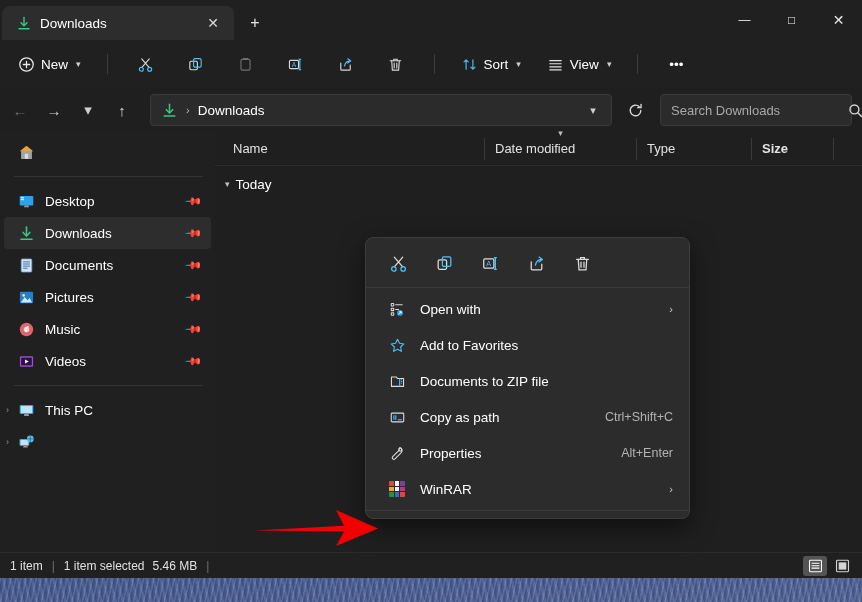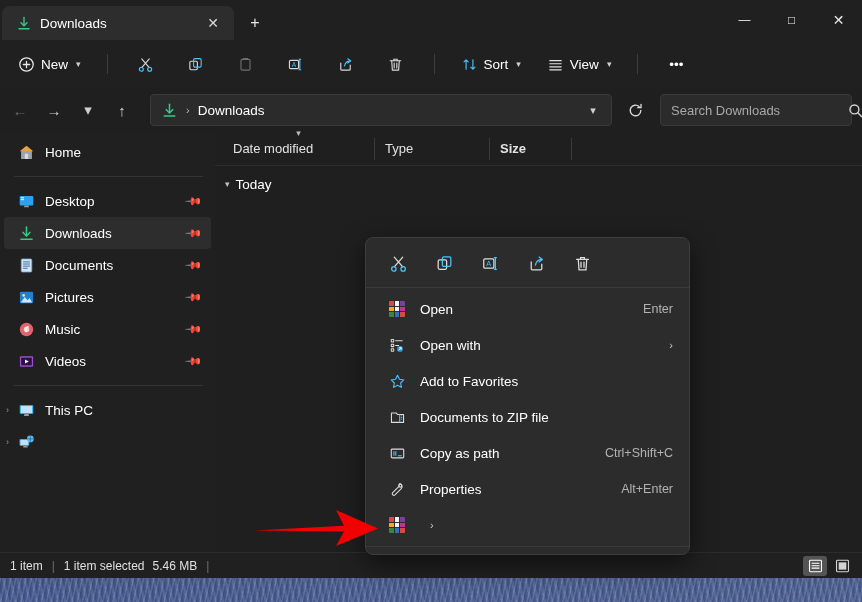--- a/index.html
+++ b/index.html
@@ -589,21 +589,20 @@
 
     <div id="sidebar">
       <div class="nav-item">
         <span class="ni-icon">
           <svg class="ico" viewBox="0 0 16 16">
             <path d="M8 1.6 1.6 6.8h1.5V14h9.8V6.8h1.5z" fill="#e8a33d"></path>
             <path d="M3.1 6.8h9.8V14H3.1z" fill="#9ba3ad"></path>
             <path d="M6.4 9.2h3.2V14H6.4z" fill="#d9dde2"></path>
           </svg>
         </span>
-        <span class="ni-label">Home</span>
       </div>
 
       <div class="nav-divider"></div>
 
       <div class="nav-item">
         <span class="ni-icon">
           <svg class="ico" viewBox="0 0 16 16">
             <rect x="1.6" y="2.8" width="12.8" height="9" rx="1" fill="#2aa3ec"></rect>
             <rect x="2.6" y="3.8" width="3" height="1.2" fill="#d6edfb"></rect>
             <rect x="2.6" y="5.6" width="3" height="1.2" fill="#d6edfb"></rect>
@@ -698,20 +697,21 @@
             <path d="M8.4 4.6h6.4M11.6 1.4v6.4" stroke="#1a5c8a" stroke-width=".6"></path>
             <path d="M5.2 11.2h3.6l.4 1.6H4.8z" fill="#8e9aa6"></path>
           </svg>
         </span>
       </div>
     </div>
 
     <div id="content">
 
       <div id="colheaders">
+        <div class="col c-name">Name</div>
         <div class="col c-date">
           <span class="sort-caret">▾</span>
           <span>Date modified</span>
         </div>
         <div class="col c-type">Type</div>
         <div class="col c-size">Size</div>
         <div class="col c-last"></div>
       </div>
 
       <div id="filelist">
@@ -782,112 +782,96 @@
         <path d="M3.4 5h11.2"></path>
           <path d="M7.2 5V3.4h3.6V5"></path>
         <path d="M5 5.2 5.7 15h6.6L13 5.2"></path>
           <path d="M7.6 7.6v5M10.4 7.6v5"></path>
       </svg>
     </div>
   </div>
 
   <div class="cm-divider"></div>
 
+
+  <div class="cm-item">
+    <span class="cm-ico">
+      <svg width="17" height="17" viewBox="0 0 18 18" fill="none" stroke="#dcdcdc" stroke-width="1.1">
+        <rect x="2.4" y="2.6" width="2.6" height="2.6" rx=".4"></rect>
+        <rect x="2.4" y="7.6" width="2.6" height="2.6" rx=".4"></rect>
+        <rect x="2.4" y="12.4" width="2.6" height="2.6" rx=".4"></rect>
+        <path d="M6.6 3.9h7.8M6.6 8.9h4"></path>
+        <circle cx="11.6" cy="12.6" r="3.1" fill="#2f9ae0" stroke="none"></circle>
+        <path d="M10.4 13.8 12.8 11.4M11.3 11.4h1.6v1.6" stroke="#ffffff" stroke-width="1" stroke-linecap="round"></path>
+      </svg>
+    </span>
+    <span class="cm-label">Open with</span>
+    <span class="cm-sub">›</span>
+  </div>
+
+  <div class="cm-item">
+    <span class="cm-ico">
+      <svg width="17" height="17" viewBox="0 0 18 18" fill="none" stroke="#4cc2ff" stroke-width="1.15" stroke-linejoin="round">
+        <path d="M9 2.4l2.05 4.3 4.65.62-3.4 3.26.85 4.66L9 13.06l-4.15 2.18.85-4.66-3.4-3.26 4.65-.62z"></path>
+      </svg>
+    </span>
+    <span class="cm-label">Add to Favorites</span>
+    <span class="cm-accel"></span>
+  </div>
+
+  <div class="cm-item">
+    <span class="cm-ico">
+      <svg width="17" height="17" viewBox="0 0 18 18" fill="none" stroke="#dcdcdc" stroke-width="1.15" stroke-linejoin="round">
+        <path d="M2.6 4.2h5l1.3 1.6h6.5v8.4H2.6z"></path>
+        <path d="M11.3 5.8v8.4" stroke="#4cc2ff"></path>
+        <path d="M12.6 7.2h1.3M12.6 9h1.3M12.6 10.8h1.3" stroke="#4cc2ff" stroke-width="1"></path>
+      </svg>
+    </span>
+    <span class="cm-label">Documents to ZIP file</span>
+    <span class="cm-accel"></span>
+  </div>
+
+  <div class="cm-item">
+    <span class="cm-ico">
+      <svg width="17" height="17" viewBox="0 0 18 18" fill="none" stroke="#dcdcdc" stroke-width="1.15">
+        <rect x="2.4" y="4.4" width="13.2" height="9.2" rx="1"></rect>
+        <path d="M5.2 6.6v4.8M7.2 6.6v4.8" stroke="#4cc2ff"></path>
+        <path d="M9.4 11.4h4.2" stroke="#4cc2ff"></path>
+      </svg>
+    </span>
+    <span class="cm-label">Copy as path</span>
+    <span class="cm-accel">Ctrl+Shift+C</span>
+  </div>
+
+  <div class="cm-item">
+    <span class="cm-ico">
+      <svg width="17" height="17" viewBox="0 0 18 18" fill="none" stroke="#dcdcdc" stroke-width="1.15" stroke-linecap="round" stroke-linejoin="round">
+        <path d="M11.6 2.6a3.3 3.3 0 0 1 1.4 5.4L6.3 14.7a1.7 1.7 0 0 1-2.4-2.4L10.6 5.6a3.3 3.3 0 0 1 1-3z"></path>
+        <circle cx="11.9" cy="5" r="1.5"></circle>
+      </svg>
+    </span>
+    <span class="cm-label">Properties</span>
+    <span class="cm-accel">Alt+Enter</span>
+  </div>
+
   <div class="cm-item">
     <span class="cm-ico">
       <span class="rar-icon">
         <i style="background:#d94a3e"></i>
           <i style="background:#f2f2f2"></i>
           <i style="background:#7b3fa0"></i>
         <i style="background:#e8a93a"></i>
           <i style="background:#f2f2f2"></i>
           <i style="background:#b43a8c"></i>
         <i style="background:#2e8b3f"></i>
           <i style="background:#2f6fc4"></i>
           <i style="background:#d94a3e"></i>
       </span>
     </span>
-    <span class="cm-label">Open</span>
-    <span class="cm-accel">Enter</span>
-  </div>
-
-  <div class="cm-item">
-    <span class="cm-ico">
-      <svg width="17" height="17" viewBox="0 0 18 18" fill="none" stroke="#dcdcdc" stroke-width="1.1">
-        <rect x="2.4" y="2.6" width="2.6" height="2.6" rx=".4"></rect>
-        <rect x="2.4" y="7.6" width="2.6" height="2.6" rx=".4"></rect>
-        <rect x="2.4" y="12.4" width="2.6" height="2.6" rx=".4"></rect>
-        <path d="M6.6 3.9h7.8M6.6 8.9h4"></path>
-        <circle cx="11.6" cy="12.6" r="3.1" fill="#2f9ae0" stroke="none"></circle>
-        <path d="M10.4 13.8 12.8 11.4M11.3 11.4h1.6v1.6" stroke="#ffffff" stroke-width="1" stroke-linecap="round"></path>
-      </svg>
-    </span>
-    <span class="cm-label">Open with</span>
-    <span class="cm-sub">›</span>
-  </div>
-
-  <div class="cm-item">
-    <span class="cm-ico">
-      <svg width="17" height="17" viewBox="0 0 18 18" fill="none" stroke="#4cc2ff" stroke-width="1.15" stroke-linejoin="round">
-        <path d="M9 2.4l2.05 4.3 4.65.62-3.4 3.26.85 4.66L9 13.06l-4.15 2.18.85-4.66-3.4-3.26 4.65-.62z"></path>
-      </svg>
-    </span>
-    <span class="cm-label">Add to Favorites</span>
-    <span class="cm-accel"></span>
-  </div>
-
-  <div class="cm-item">
-    <span class="cm-ico">
-      <svg width="17" height="17" viewBox="0 0 18 18" fill="none" stroke="#dcdcdc" stroke-width="1.15" stroke-linejoin="round">
-        <path d="M2.6 4.2h5l1.3 1.6h6.5v8.4H2.6z"></path>
-        <path d="M11.3 5.8v8.4" stroke="#4cc2ff"></path>
-        <path d="M12.6 7.2h1.3M12.6 9h1.3M12.6 10.8h1.3" stroke="#4cc2ff" stroke-width="1"></path>
-      </svg>
-    </span>
-    <span class="cm-label">Documents to ZIP file</span>
-    <span class="cm-accel"></span>
-  </div>
-
-  <div class="cm-item">
-    <span class="cm-ico">
-      <svg width="17" height="17" viewBox="0 0 18 18" fill="none" stroke="#dcdcdc" stroke-width="1.15">
-        <rect x="2.4" y="4.4" width="13.2" height="9.2" rx="1"></rect>
-        <path d="M5.2 6.6v4.8M7.2 6.6v4.8" stroke="#4cc2ff"></path>
-        <path d="M9.4 11.4h4.2" stroke="#4cc2ff"></path>
-      </svg>
-    </span>
-    <span class="cm-label">Copy as path</span>
-    <span class="cm-accel">Ctrl+Shift+C</span>
-  </div>
-
-  <div class="cm-item">
-    <span class="cm-ico">
-      <svg width="17" height="17" viewBox="0 0 18 18" fill="none" stroke="#dcdcdc" stroke-width="1.15" stroke-linecap="round" stroke-linejoin="round">
-        <path d="M11.6 2.6a3.3 3.3 0 0 1 1.4 5.4L6.3 14.7a1.7 1.7 0 0 1-2.4-2.4L10.6 5.6a3.3 3.3 0 0 1 1-3z"></path>
-        <circle cx="11.9" cy="5" r="1.5"></circle>
-      </svg>
-    </span>
-    <span class="cm-label">Properties</span>
-    <span class="cm-accel">Alt+Enter</span>
-  </div>
-
-  <div class="cm-item">
-    <span class="cm-ico">
-      <span class="rar-icon">
-        <i style="background:#d94a3e"></i>
-          <i style="background:#f2f2f2"></i>
-          <i style="background:#7b3fa0"></i>
-        <i style="background:#e8a93a"></i>
-          <i style="background:#f2f2f2"></i>
-          <i style="background:#b43a8c"></i>
-        <i style="background:#2e8b3f"></i>
-          <i style="background:#2f6fc4"></i>
-          <i style="background:#d94a3e"></i>
-      </span>
-    </span>
+    <span class="cm-label">WinRAR</span>
     <span class="cm-sub">›</span>
   </div>
 
   <div class="cm-divider"></div>
 
 </div>
 
 <div id="annotation-arrow">
   <svg width="128" height="40" viewBox="0 0 128 40">
     <path d="M2 22.5 L92 17.8 L84 2 L126 20.5 L84 38 L92 23.6 Z" fill="#f20000"></path>

